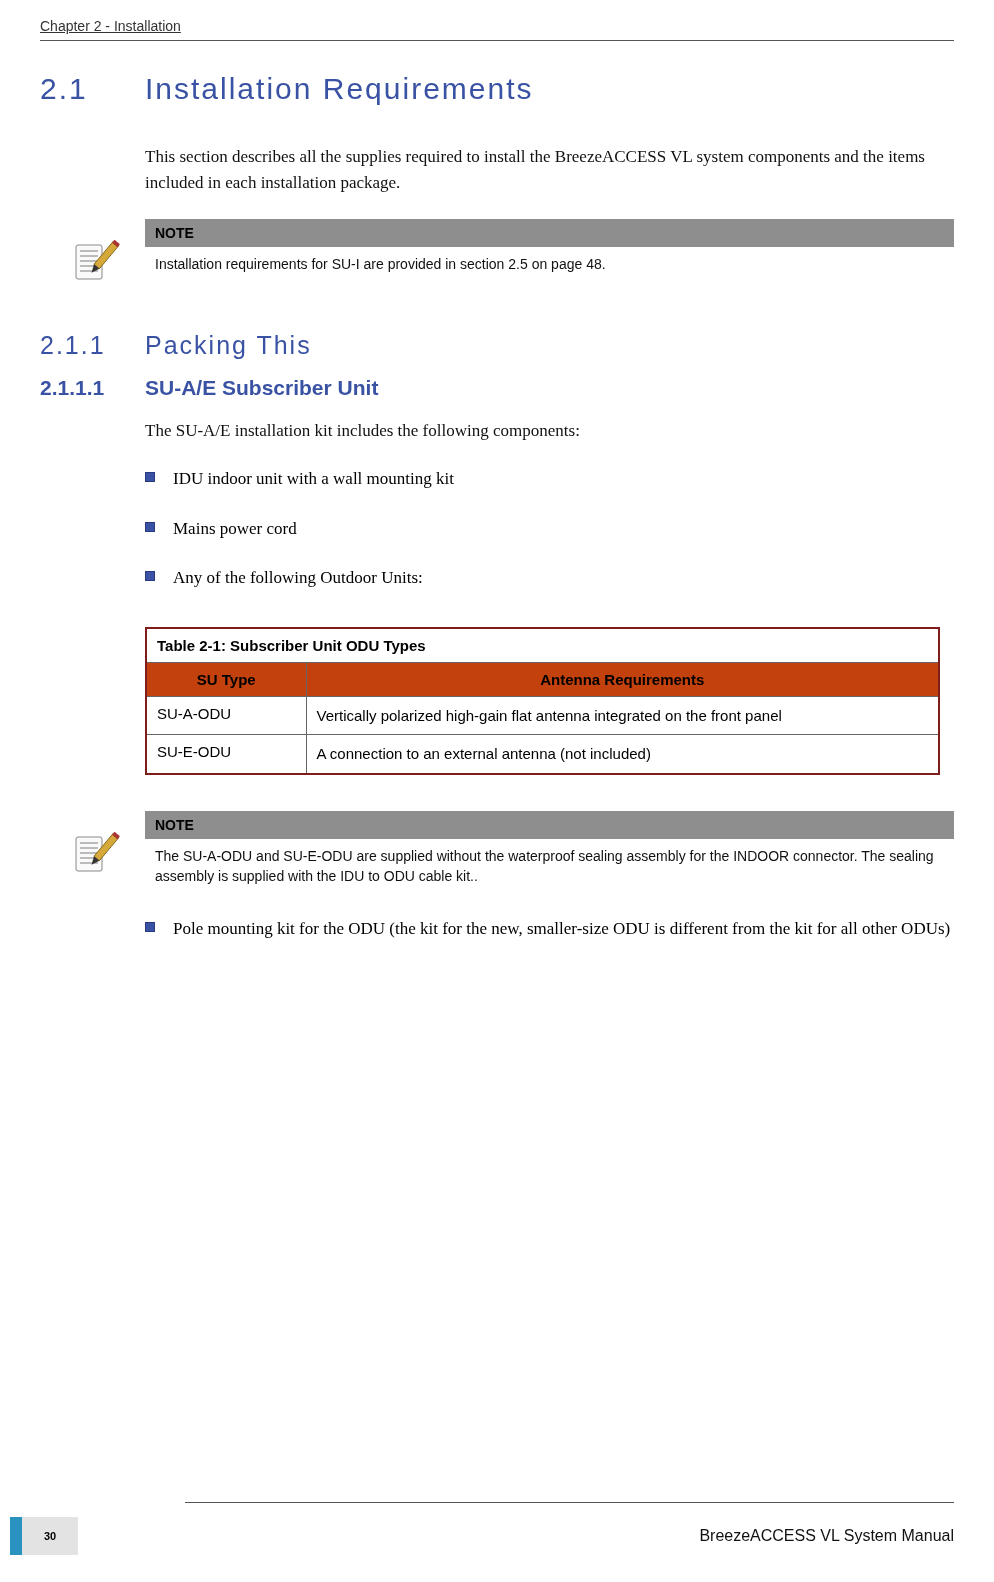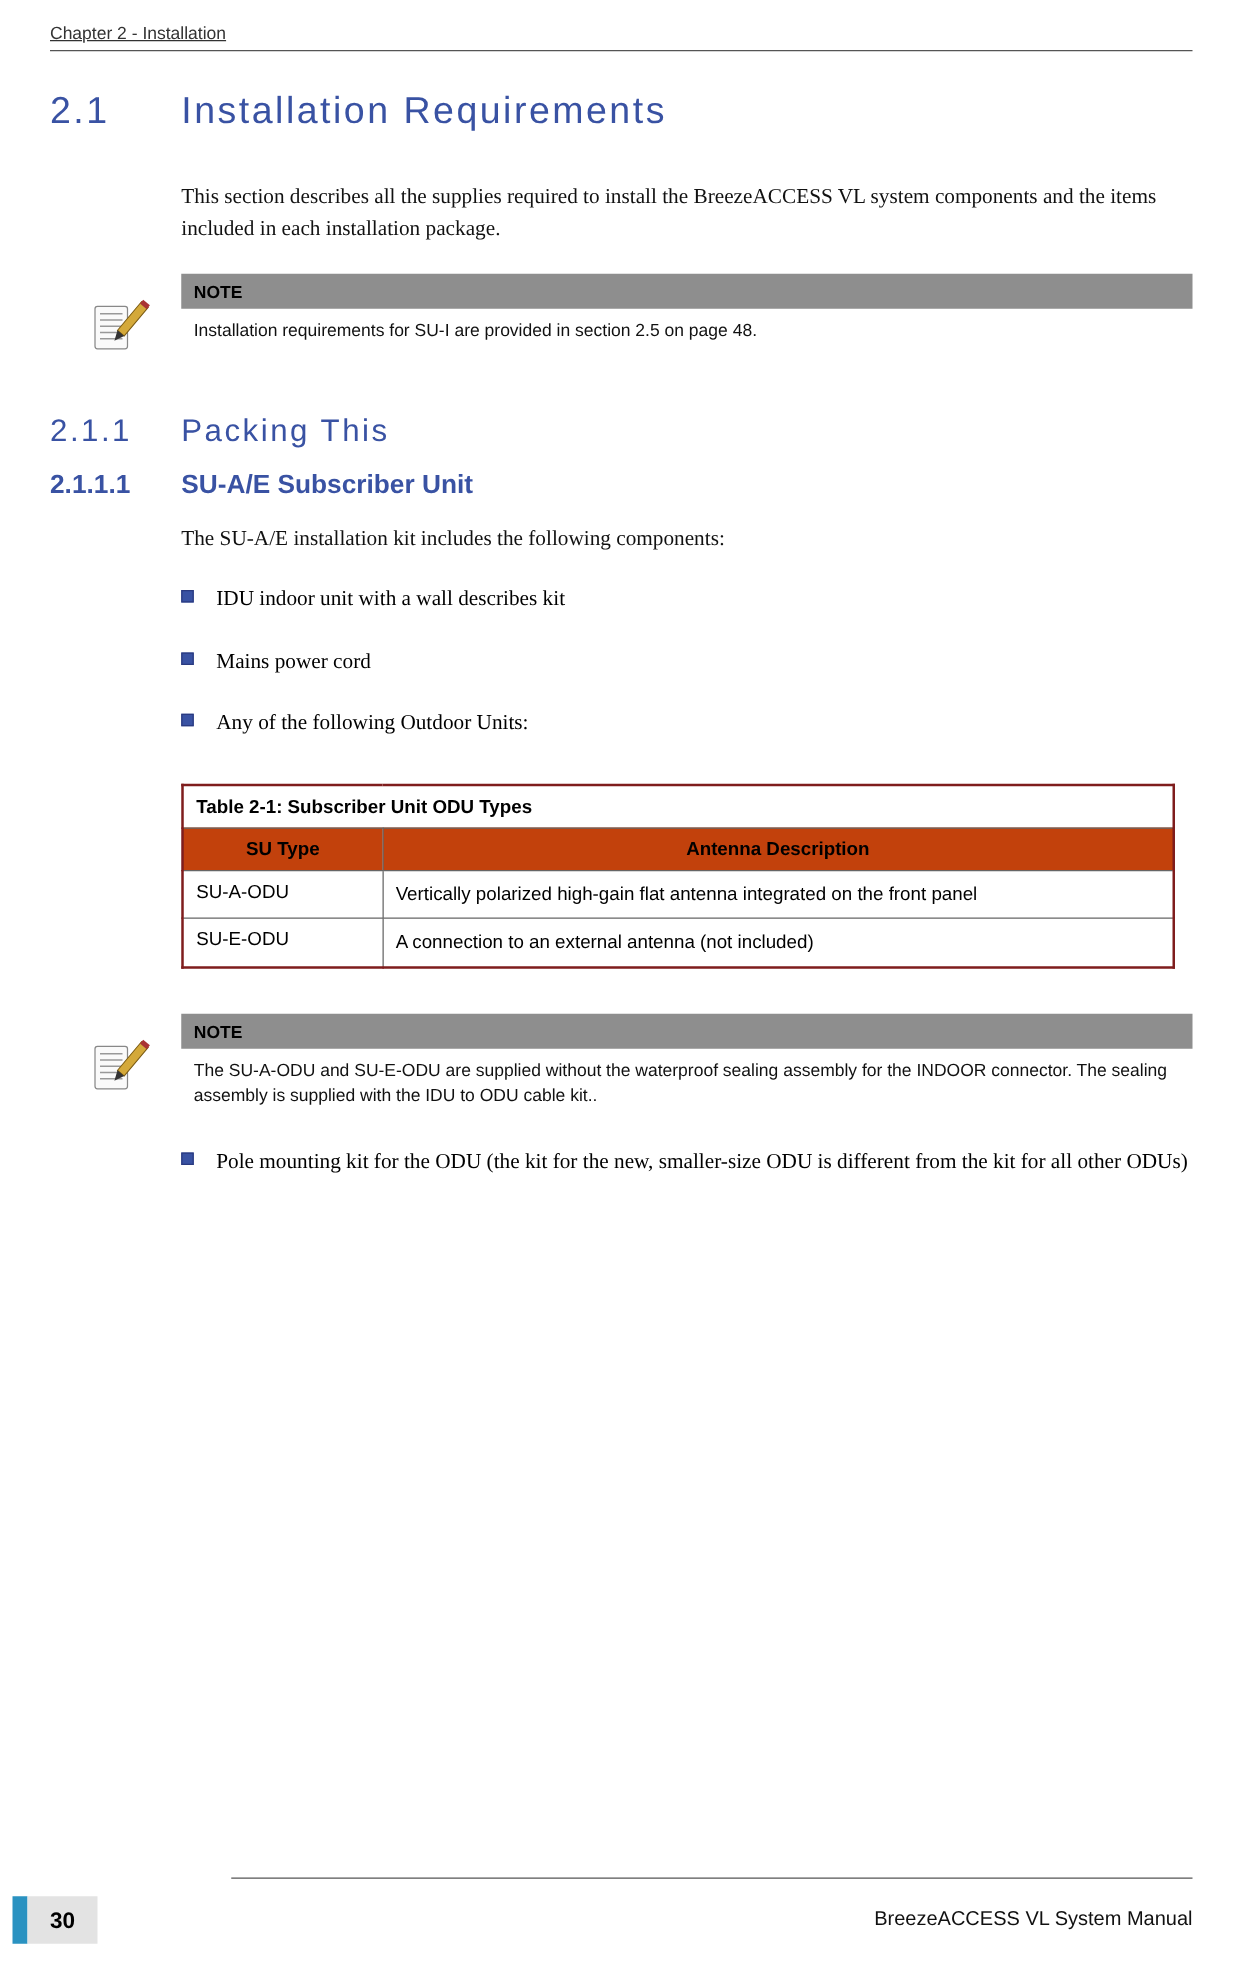--- a/index.html
+++ b/index.html
@@ -170,21 +170,21 @@
   .footer-tab .bar-l {
     position: absolute;
     left: 0; top: 0; width: 12px; height: 38px;
     background: #2a92c1;
   }
   .footer-tab .bar-r {
     position: absolute;
     left: 12px; top: 0; width: 56px; height: 38px;
     background: #e3e3e3;
     display: flex; align-items: center; justify-content: center;
-    font-weight: bold; font-size: 18px;
+    font-weight: bold; font-size: 11px;
   }
   .footer-title {
     margin-left: auto;
     font-size: 16px;
     color: #111;
   }
 </style>
 </head>
 <body>
 
@@ -228,41 +228,41 @@
 
   <div class="h3-row">
     <div class="h3-num">2.1.1.1</div>
     <div class="h3-txt">SU-A/E Subscriber Unit</div>
   </div>
 
   <p class="body-text">The SU-A/E installation kit includes the following components:</p>
 
   <div class="bullet-item">
     <div class="bullet-sq"></div>
-    <span>IDU indoor unit with a wall describes kit</span>
+    <span>IDU indoor unit with a wall mounting kit</span>
   </div>
   <div class="bullet-item">
     <div class="bullet-sq"></div>
     <span>Mains power cord</span>
   </div>
   <div class="bullet-item" style="margin-bottom:36px;">
     <div class="bullet-sq"></div>
     <span>Any of the following Outdoor Units:</span>
   </div>
 
   <table class="tbl">
     <thead>
       <tr>
           <th colspan="2" class="tbl-caption">Table 2-1: Subscriber Unit ODU Types</th>
         </tr>
     </thead>
     <thead class="sub">
       <tr>
         <th class="col1">SU Type</th>
-        <th>Antenna Description</th>
+        <th>Antenna Requirements</th>
       </tr>
     </thead>
     <tbody>
       <tr>
         <td>SU-A-ODU</td>
         <td>
             <p>Vertically polarized high-gain flat antenna integrated on the front panel</p>
           </td>
       </tr>
       <tr>

